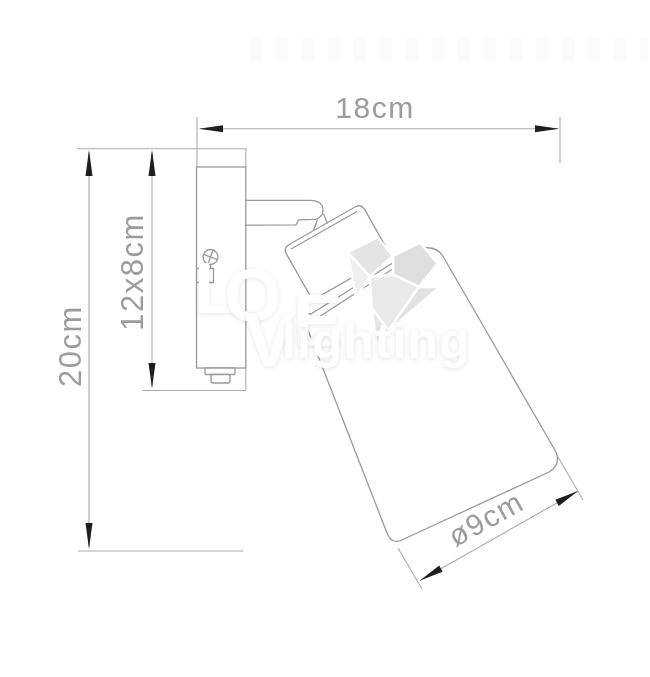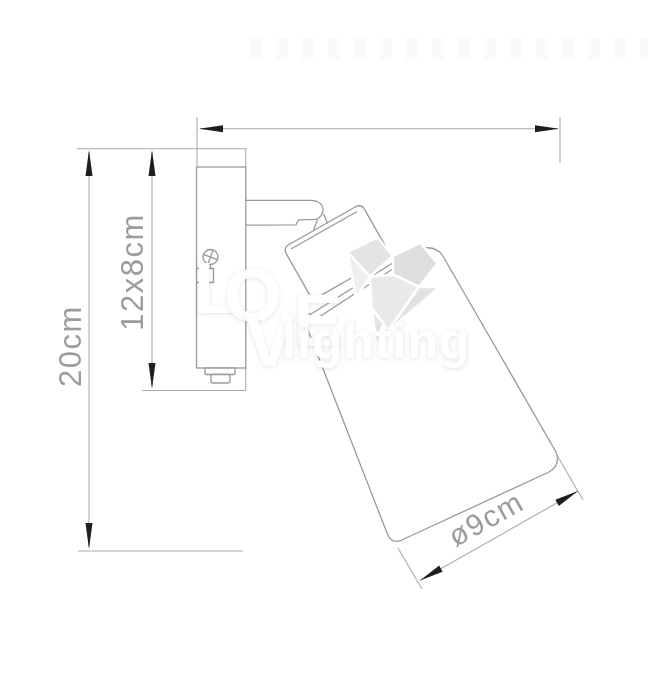--- a/index.html
+++ b/index.html
@@ -130,17 +130,18 @@
         <polygon points="48,78 70,95 62,112" fill="#e6e6e6"></polygon>
       </g>
     </svg>
     <div class="wm-letter wm-l">L</div>
     <div class="wm-letter wm-o">O</div>
     <div class="wm-letter wm-v">V</div>
     <div class="wm-letter wm-e">E</div>
     <div class="wm-word">lighting</div>
   </div>
 
+  <div class="dim-label" style="left:375px;top:108px;">18cm</div>
   <div class="dim-label rot90" style="left:71px;top:346px;font-size:31px;">20cm</div>
   <div class="dim-label rot90" style="left:133px;top:272px;font-size:31px;">12x8cm</div>
   <div class="dim-label rotdiag" style="left:486px;top:519px;">ø9cm</div>
 
 </div>
 
 </body></html>

